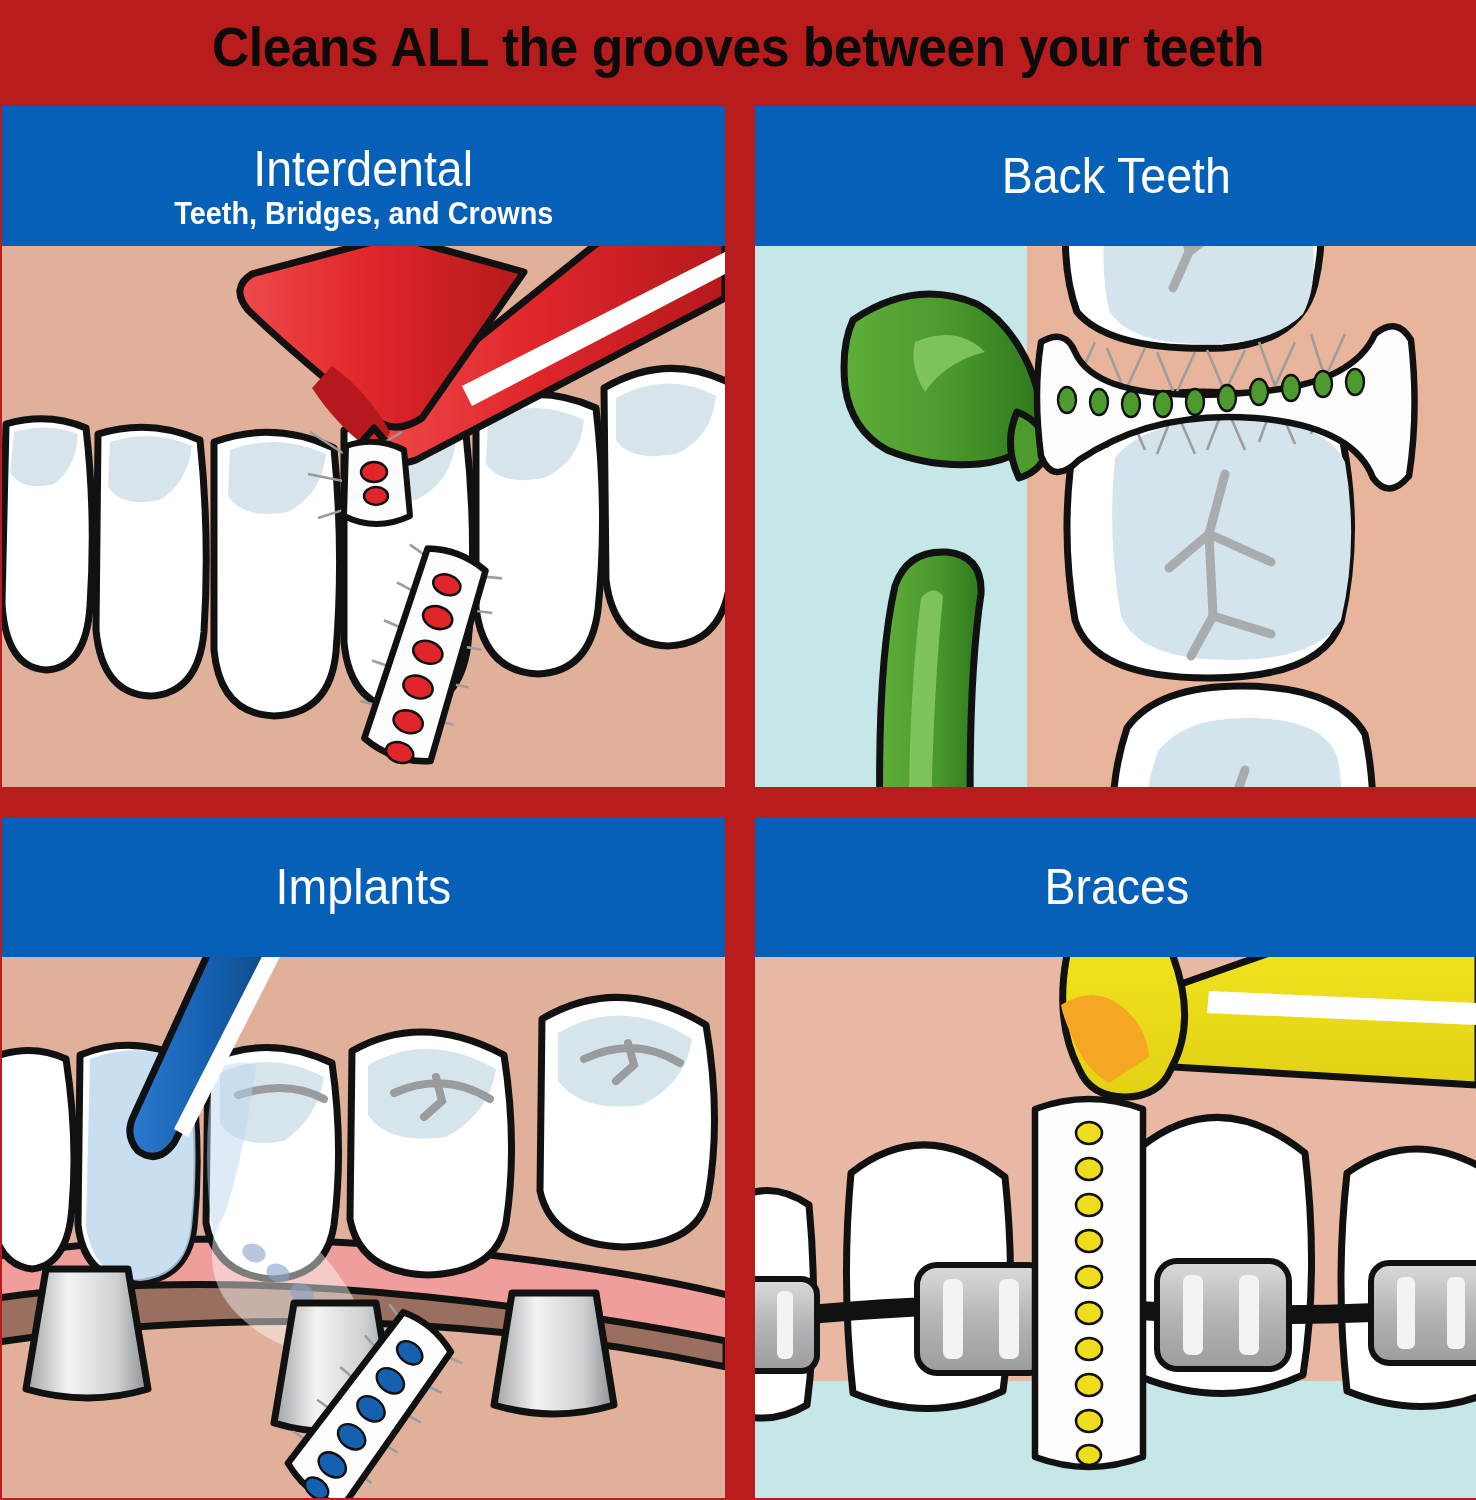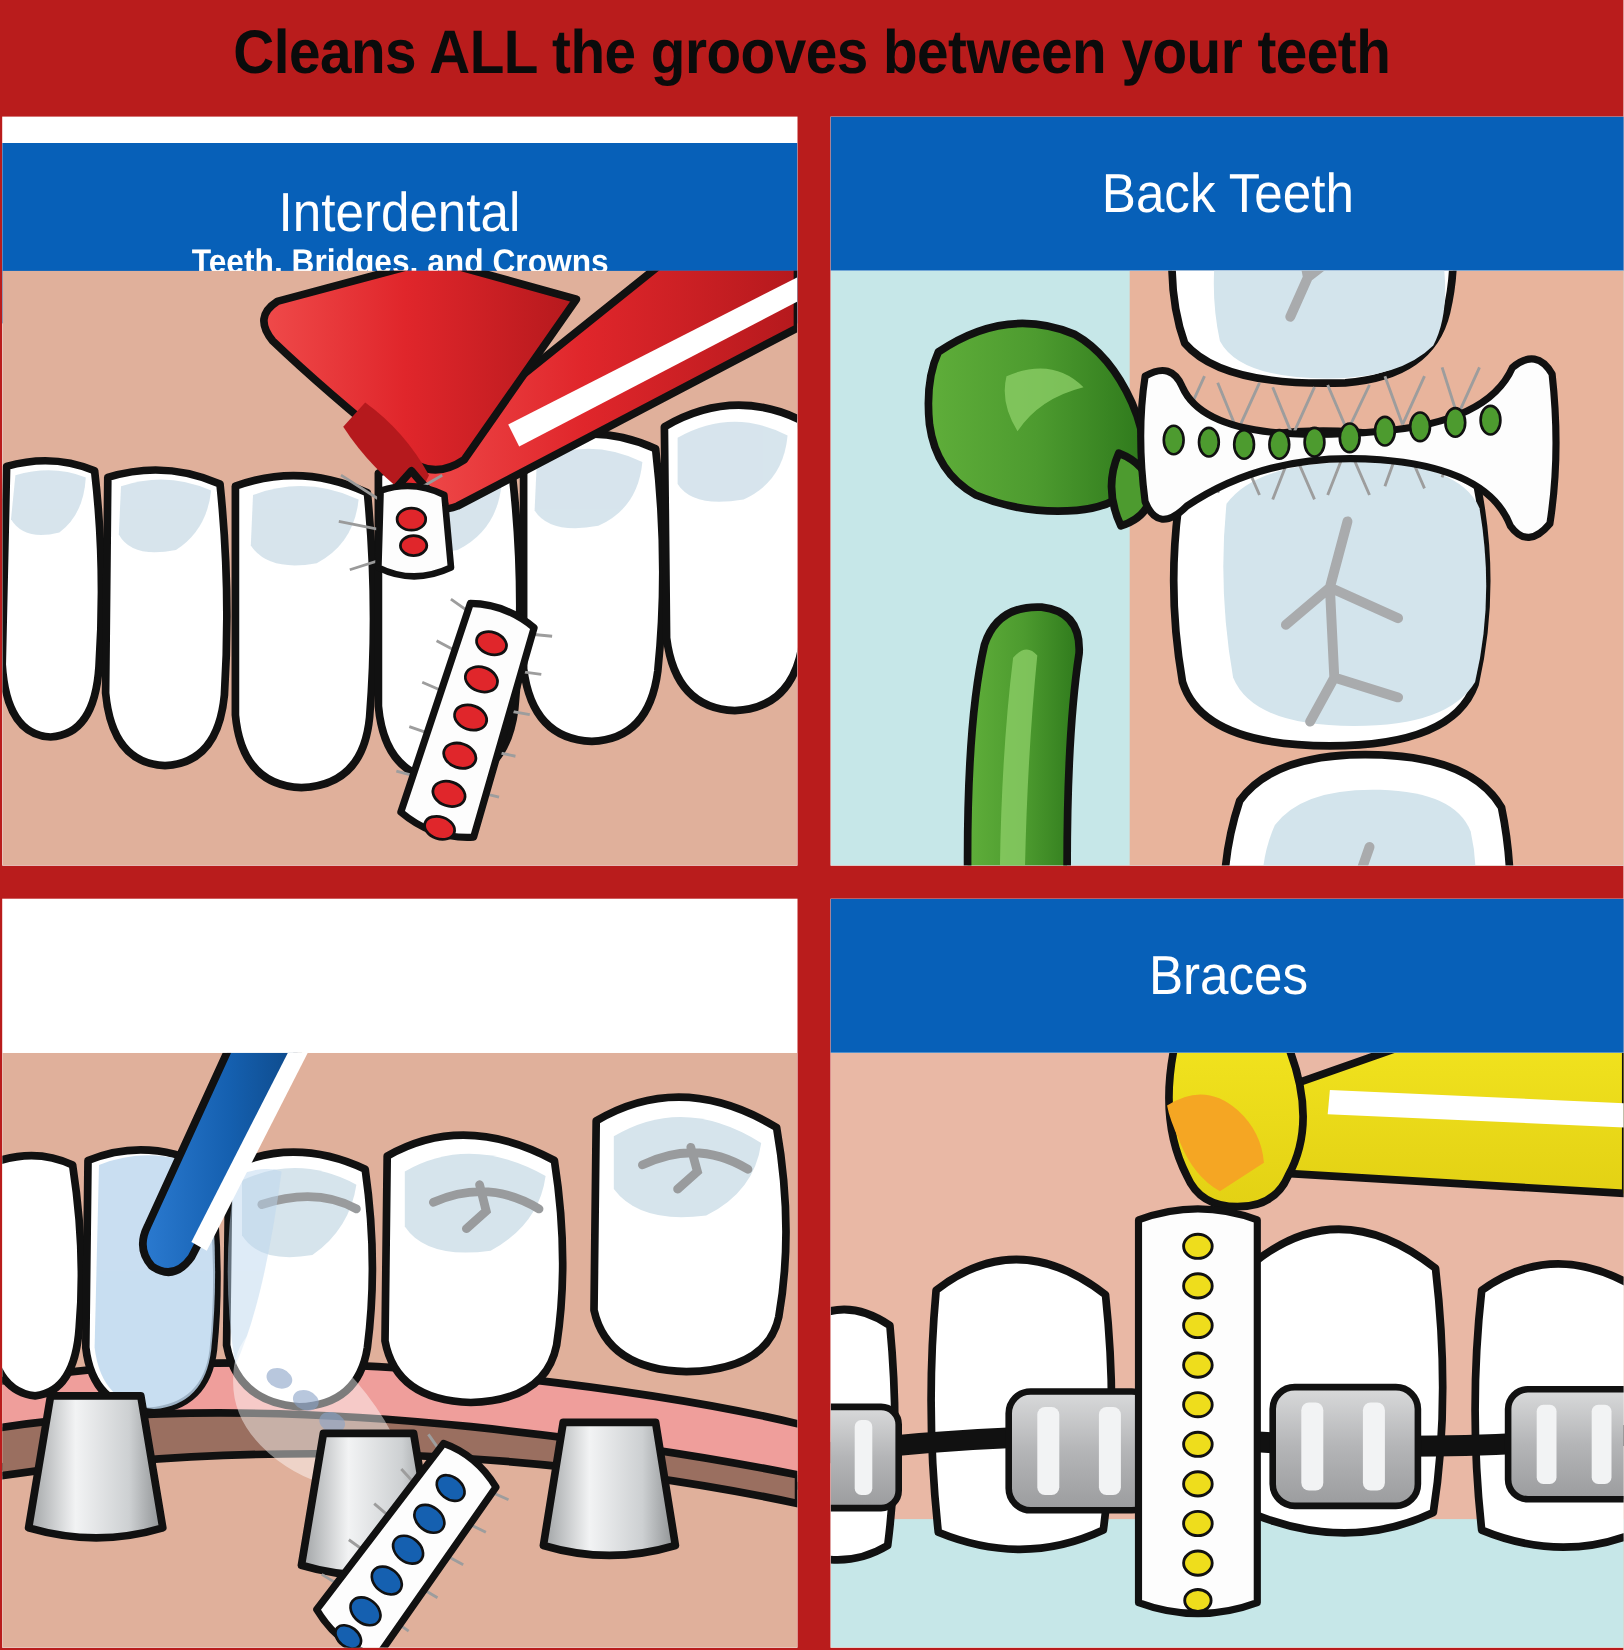--- a/index.html
+++ b/index.html
@@ -22,21 +22,21 @@
   .p2{left:753px;top:0;}
   .p3{left:0;top:711px;}
   .p4{left:753px;top:711px;}
 
   .phead{
     position:absolute;left:0;top:0;width:100%;
     background:#0760b8;color:#ffffff;
     display:flex;flex-direction:column;align-items:center;justify-content:center;
     box-sizing:border-box;
   }
-  .phead.tall{height:164px;margin-top:24px;}
+  .phead.tall{height:164px;}
   .phead.short{height:140px;}
   .ptitle{font-size:50px;font-weight:400;line-height:1.02;letter-spacing:0px;transform:scaleX(0.93);}
   .psub{font-size:31px;font-weight:bold;line-height:1.1;margin-top:2px;transform:scaleX(0.93);}
 
   .pbody{position:absolute;left:0;top:140px;width:100%;height:541px;overflow:hidden;}
   .pbody svg{display:block;width:100%;height:100%;}
 </style>
 </head>
 <body>
 
@@ -186,20 +186,23 @@
               <ellipse cx="536" cy="142" rx="9" ry="13"></ellipse>
               <ellipse cx="568" cy="138" rx="9" ry="13"></ellipse>
               <ellipse cx="600" cy="136" rx="9" ry="13"></ellipse>
             </g>
           </g>
         </svg>
       </div>
     </div>
 
     <div class="panel p3">
+      <div class="phead short">
+        <div class="ptitle">Implants</div>
+      </div>
       <div class="pbody">
         <svg viewBox="0 0 723 541" preserveAspectRatio="none">
           <defs>
             <linearGradient id="blueG" x1="0" y1="0" x2="1" y2="0">
               <stop offset="0" stop-color="#2b7ad0"></stop>
                 <stop offset="0.5" stop-color="#1560b0"></stop>
                 <stop offset="1" stop-color="#0c4480"></stop>
             </linearGradient>
             <linearGradient id="postG" x1="0" y1="0" x2="1" y2="0">
               <stop offset="0" stop-color="#9fa2a4"></stop>

